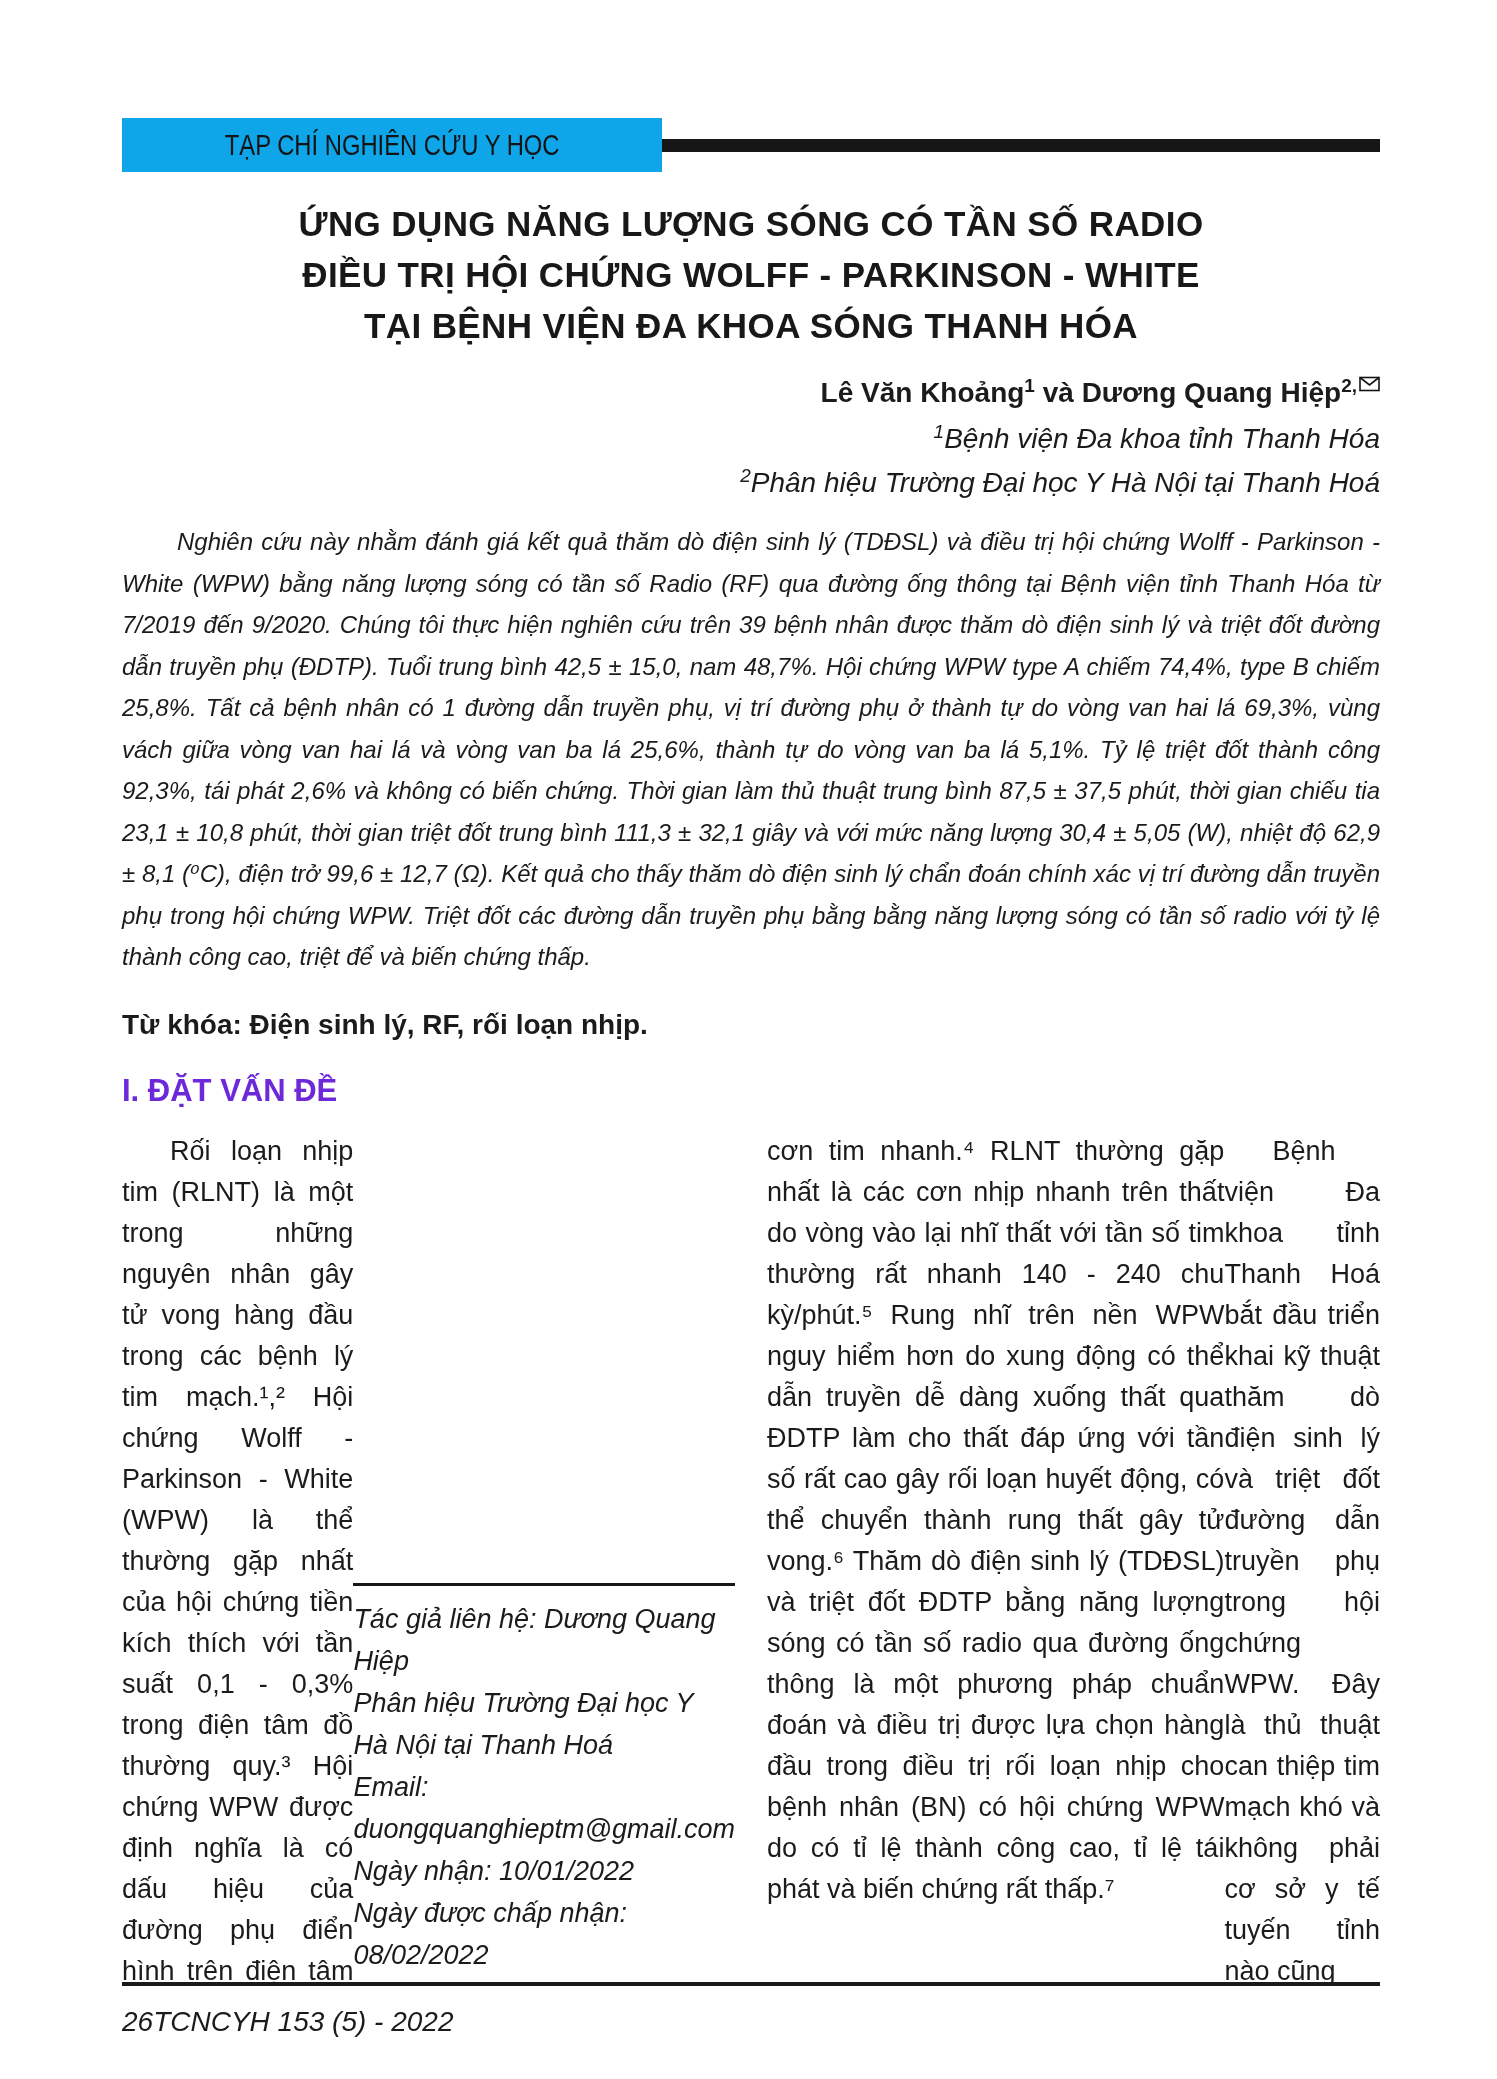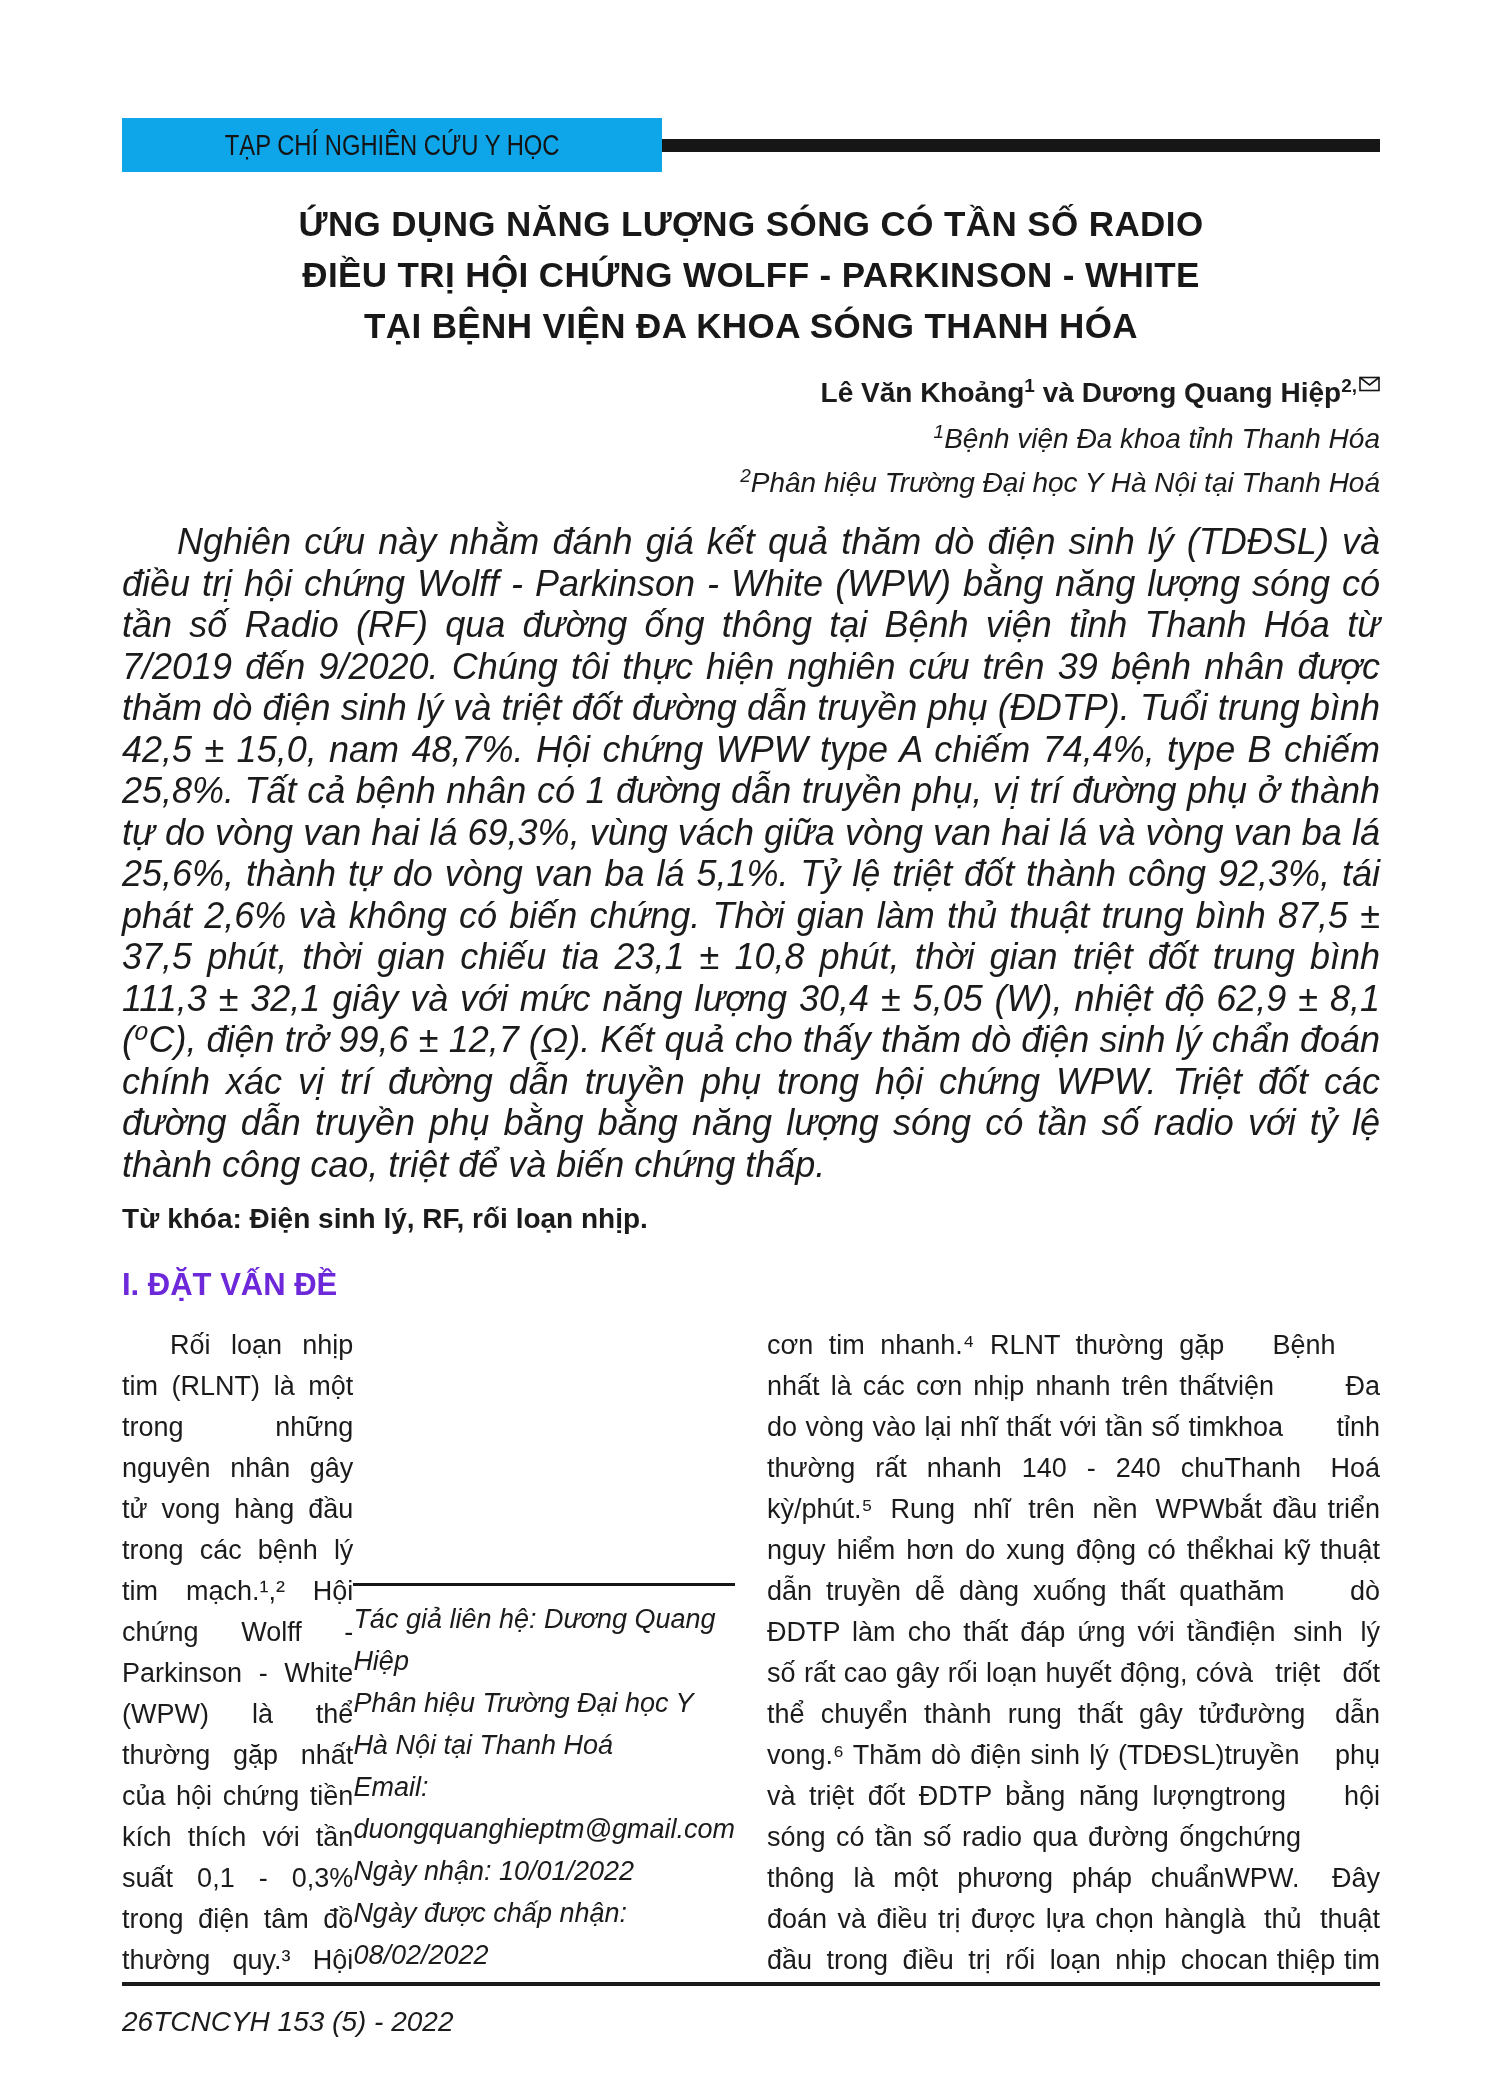--- a/index.html
+++ b/index.html
@@ -45,22 +45,22 @@
   .env-sup { display:inline-block; vertical-align:super; margin-left:2px; }
   .affiliations {
     text-align:right; font-style:italic;
     font-size:28px; line-height:44px; margin-top:4px;
   }
   .affiliations .aff { display:block; }
   .affiliations sup { font-size:19px; vertical-align:super; line-height:0; }
 
   
   .abstract {
-    margin:16px 0 0;
-    font-style:italic; font-size:36px; line-height:41.5px;
+    margin:16px 0 13px;
+    font-style:italic; font-size:24px; line-height:41.5px;
     text-align:justify; text-indent:55px;
   }
   .keywords { margin:14px 0 0; font-weight:bold; font-size:28px; line-height:40px; }
 
   
   .section-heading { margin:24px 0 0; font-weight:bold; font-size:31px; line-height:44px; color:#6d28d9; }
 
   .columns { display:flex; gap:32px; margin-top:18px; flex:1; overflow:hidden; }
   .col { width:calc(50% - 16px); display:flex; flex-direction:row; }
   .body-par { margin:0; font-size:27px; line-height:41px; text-align:justify; }

